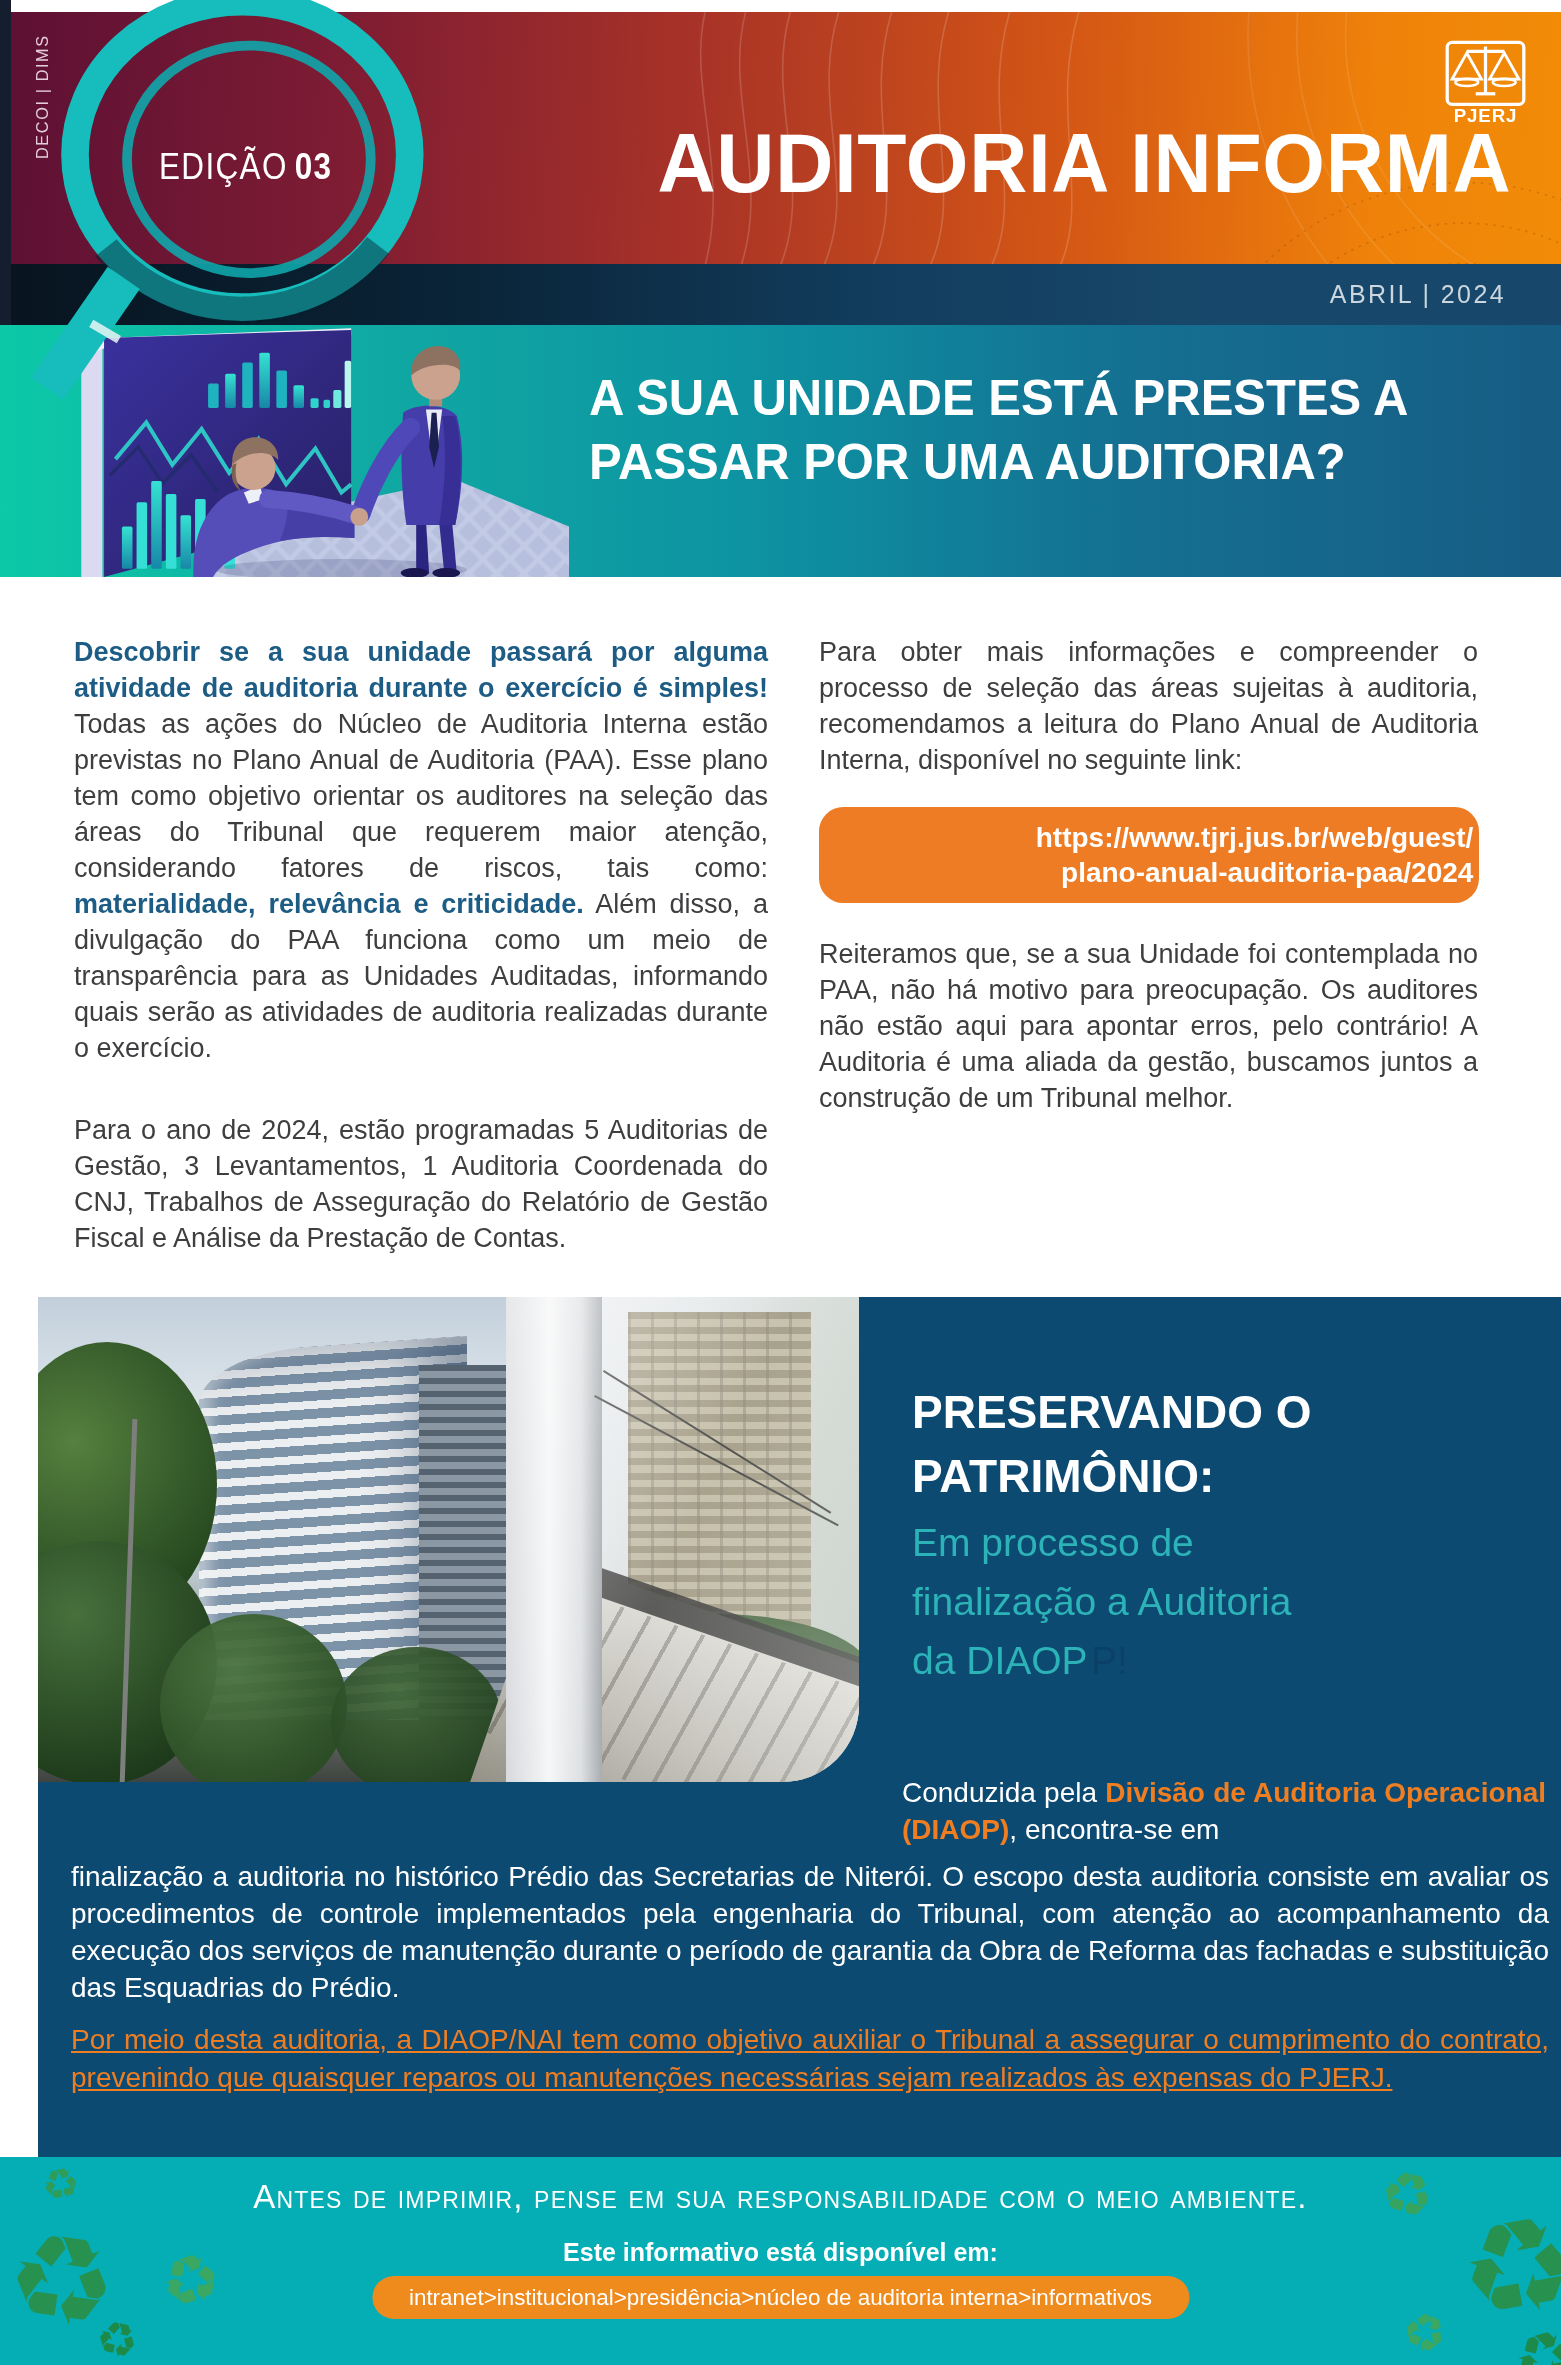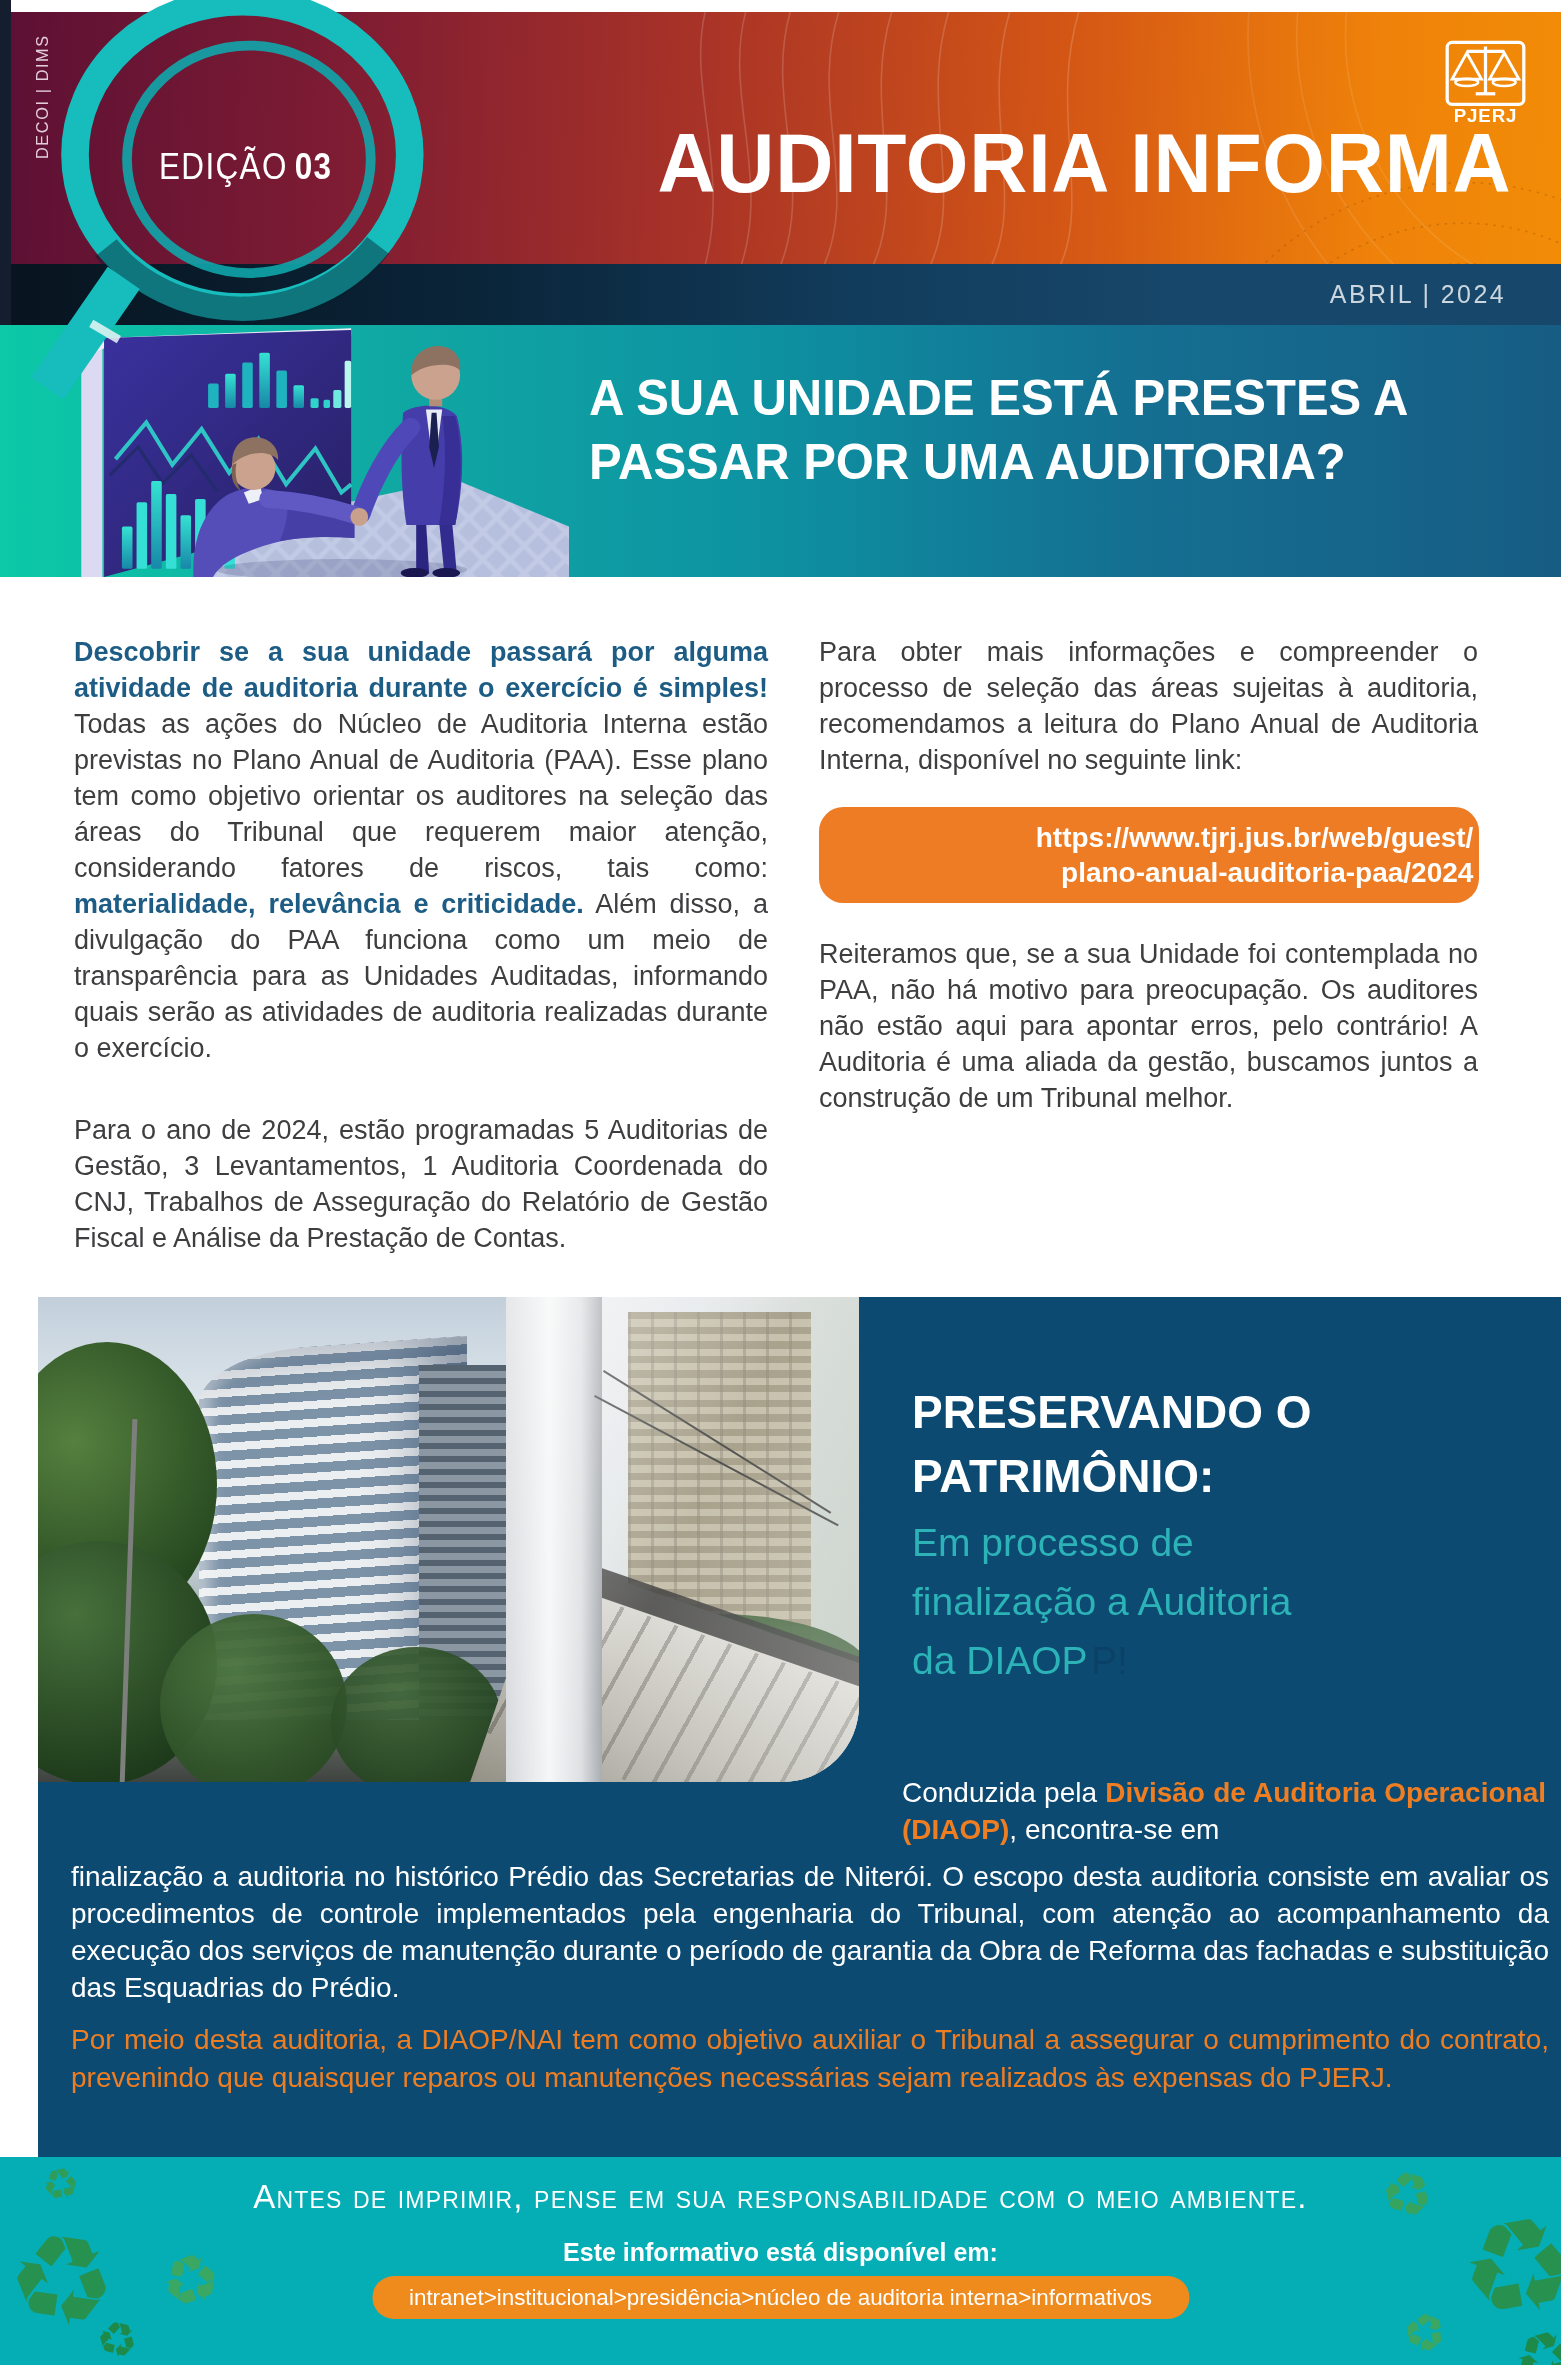--- a/index.html
+++ b/index.html
@@ -80,21 +80,21 @@
   .cable{position:absolute;background:#3a3a38;height:2.4px;}
   .haze{position:absolute;left:0;top:0;width:354px;height:485px;
     background:linear-gradient(115deg,rgba(255,255,255,.5),rgba(255,255,255,.12) 50%,rgba(255,255,255,.35));}
 
   .a2-title{position:absolute;left:874px;top:83px;margin:0;font-size:46px;line-height:64px;font-weight:bold;color:#fff;}
   .a2-sub{position:absolute;left:874px;top:216px;margin:0;font-size:39px;line-height:59px;font-weight:normal;color:#2cb3b8;}
   .ghost{color:#0b4166;margin-left:3.3px;}
   .a2-intro{position:absolute;left:864px;top:449px;width:644px;font-size:28px;line-height:37px;color:#fff;text-align:justify;}
   .a2-intro .hl{color:#ef7e22;font-weight:bold;}
   .a2-body{position:absolute;left:33px;top:533px;width:1478px;font-size:28px;line-height:37px;color:#fff;text-align:justify;}
-  .a2-highlight{position:absolute;left:33px;top:696px;width:1478px;font-size:28px;line-height:38px;color:#ef7e22;text-align:justify;}
+  .a2-highlight{position:absolute;left:33px;top:696px;width:1478px;font-size:28px;line-height:38px;color:#ef7e22;text-align:justify;text-decoration:underline;}
 
   
   .footer{position:absolute;left:0;top:2157px;width:1561px;height:209px;background:#05adb5;overflow:hidden;}
   .eco{position:absolute;left:0;top:21px;width:100%;text-align:center;font-variant:small-caps;
     font-size:33px;letter-spacing:1.2px;color:#fff;}
   .avail{position:absolute;left:0;top:81px;width:100%;text-align:center;font-size:25px;font-weight:bold;color:#fff;}
   .pill{position:absolute;left:50%;top:119px;transform:translateX(-50%);background:#ef8a1d;color:#fff;
     font-size:22.4px;line-height:43px;padding:0 37px;border-radius:22px;white-space:nowrap;}
   .recycle{position:absolute;font-family:"DejaVu Sans",sans-serif;line-height:1;pointer-events:none;}
 </style>

